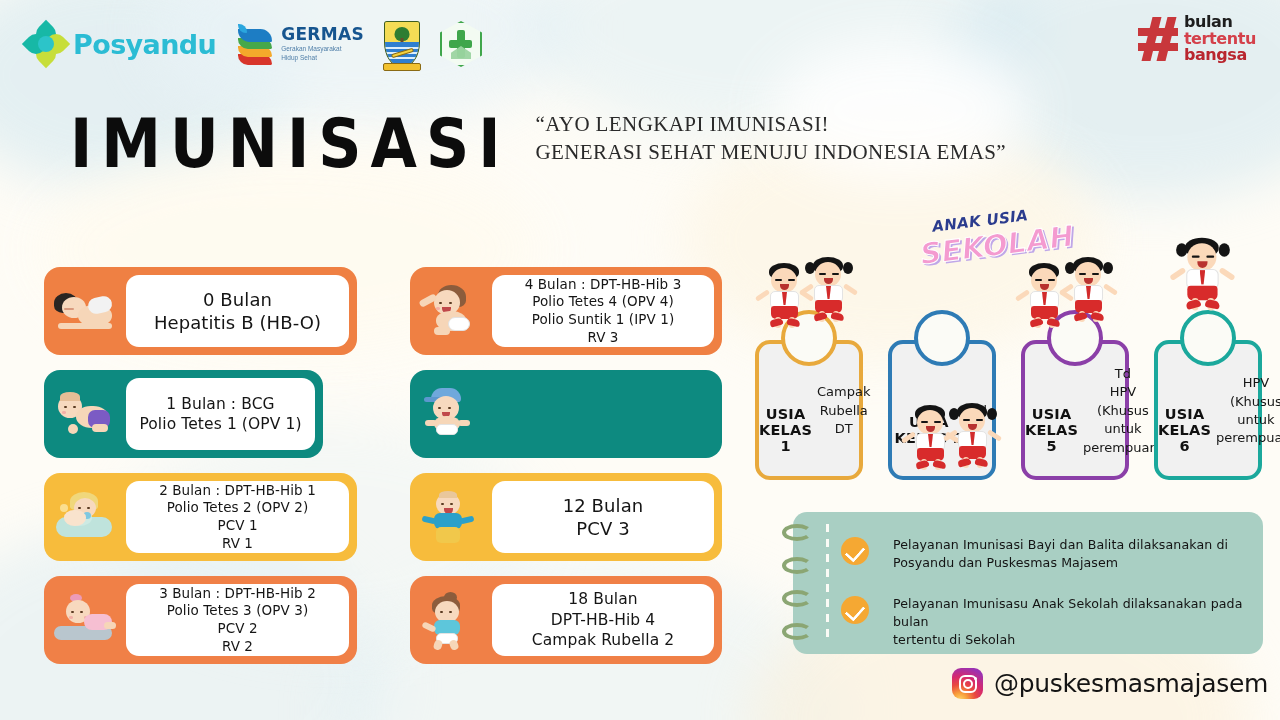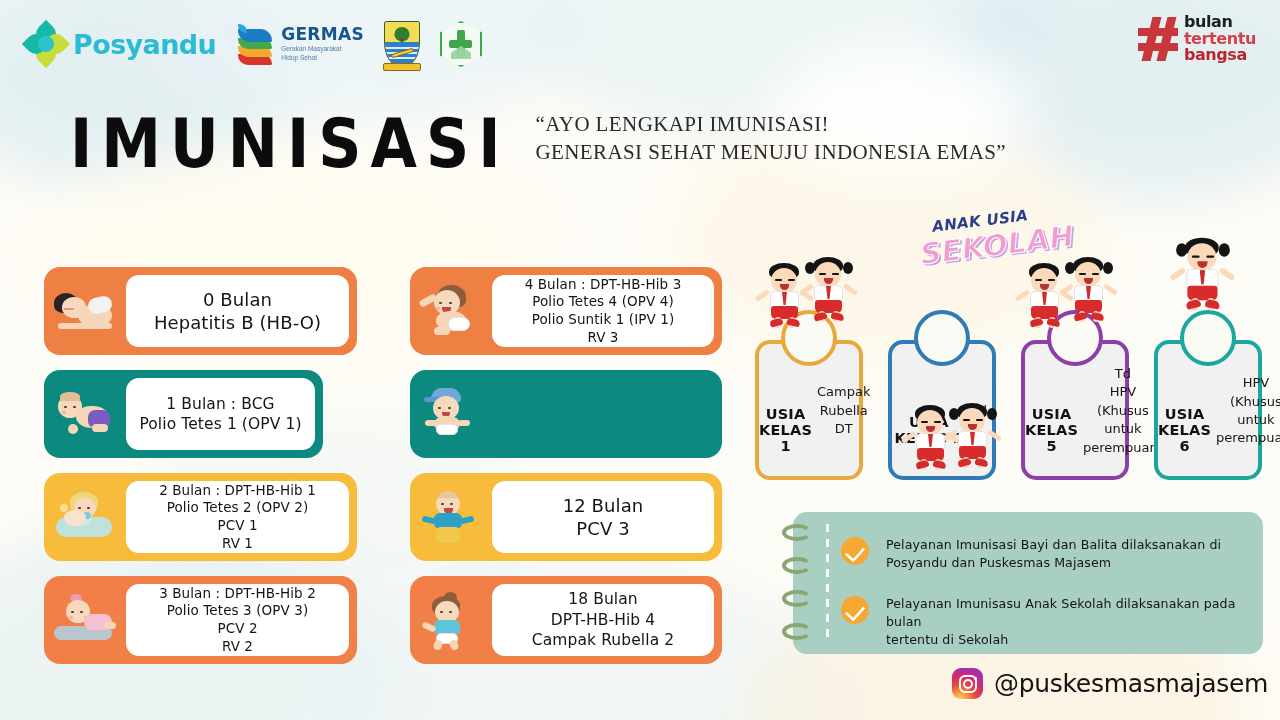--- a/index.html
+++ b/index.html
@@ -158,21 +158,21 @@
   .kid .k-pig  { position:absolute; width:10px; height:12px; background:#141414; border-radius:50%; top:10px; }
 
   
   #notes { position:absolute; left:793px; top:512px; width:470px; height:142px;
            background:#A9CFC3; border-radius:14px; }
   #notes .rings { position:absolute; left:-11px; top:12px; width:30px; height:118px; }
   #notes .ring { position:absolute; left:0; width:30px; height:17px; border:4px solid #8BA673;
                  border-radius:50%; border-right-color:transparent; }
   #notes .perf { position:absolute; left:33px; top:12px; width:3px; height:118px;
                  background:repeating-linear-gradient(to bottom,#FBFBF6 0 8px, transparent 8px 15px); }
-  .note-item { position:absolute; left:48px; display:flex; gap:17px; align-items:flex-start;justify-content:space-between; }
+  .note-item { position:absolute; left:48px; display:flex; gap:24px; align-items:flex-start;justify-content:space-between; }
   .note-item .chk { flex:0 0 28px; width:28px; height:28px; border-radius:50%; background:#F5A833;
                     position:relative; margin-top:1px; }
   .note-item .chk::after { content:""; position:absolute; left:8px; top:6px; width:9px; height:15px;
       border:3px solid #FFF; border-top:0; border-left:0; transform:rotate(42deg); border-radius:1px; }
   .note-item .ntxt { font-size:12.6px; color:#141414; line-height:1.42; white-space:pre-line;
                      font-family:"DejaVu Sans", sans-serif; letter-spacing:.1px; }
 
   
   #instagram { position:absolute; left:952px; top:668px; display:flex; align-items:center; gap:11px; }
   #ig-icon { width:31px; height:31px; border-radius:9px; position:relative;

